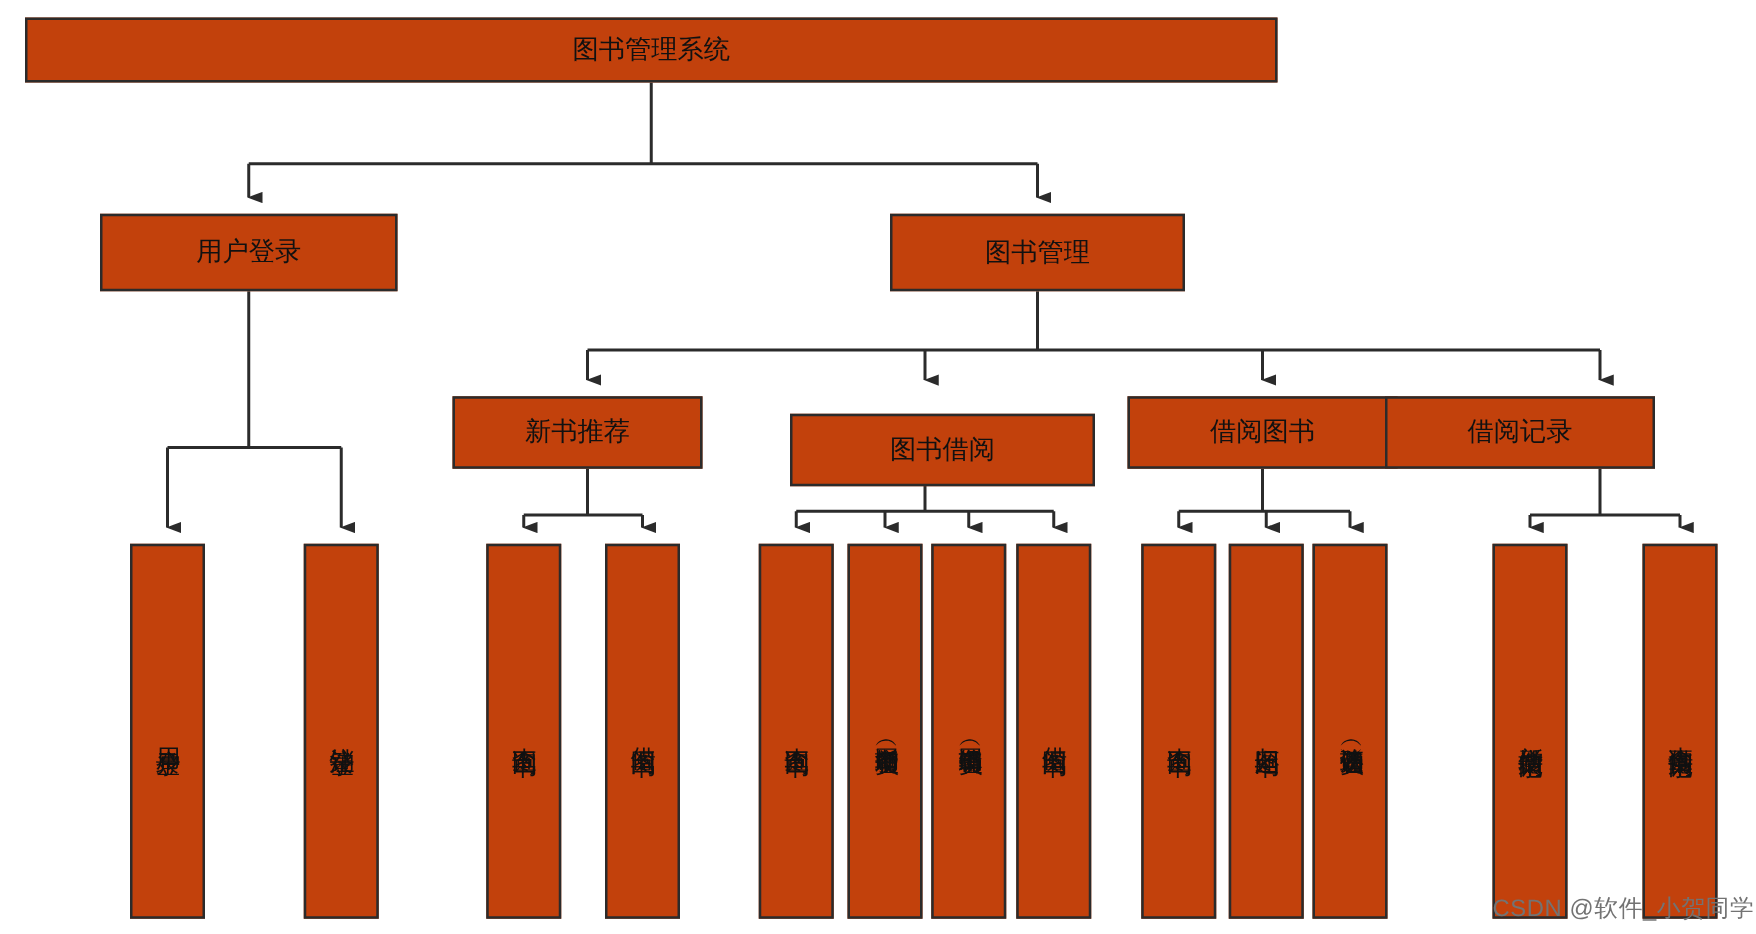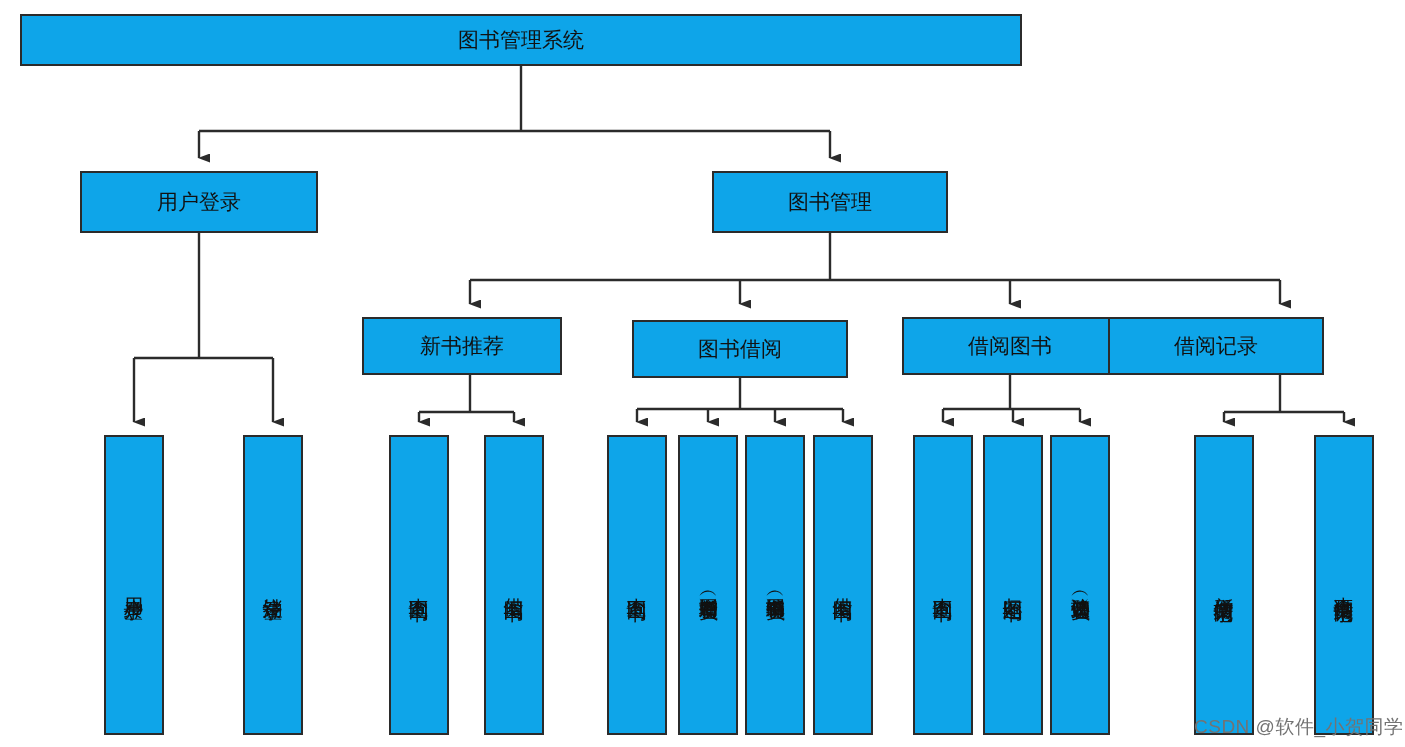--- a/index.html
+++ b/index.html
@@ -20,21 +20,21 @@
   #diagram-svg {
     position: absolute;
     left: 0;
     top: 0;
     width: 1405px;
     height: 747px;
   }
   .node-box {
     position: absolute;
     box-sizing: border-box;
-    background: #0ea5e9;
+    background: #c2410c;
     border: 2px solid #2b2b2b;
     display: flex;
     align-items: center;
     justify-content: center;
     color: #111111;
     overflow: hidden;
   }
   .node-label {
     display: block;
     text-align: center;
@@ -122,21 +122,21 @@
       </div>
       <div class="node-box node-h" style="left: 80px; top: 171px; width: 238px; height: 62px;">
         <span class="node-label">用户登录</span>
       </div>
       <div class="node-box node-h" style="left: 712px; top: 171px; width: 236px; height: 62px; font-family: Liberation Serif, serif;">
         <span class="node-label">图书管理</span>
       </div>
       <div class="node-box node-h" style="left: 362px; top: 317px; width: 200px; height: 58px;">
         <span class="node-label">新书推荐</span>
       </div>
-      <div class="node-box node-h" style="left: 632px; top: 320px; width: 216px; height: 58px;">
+      <div class="node-box node-h" style="left: 632px; top: 331px; width: 244px; height: 58px;">
         <span class="node-label">图书借阅</span>
       </div>
       <div class="node-box node-h" style="left: 902px; top: 317px; width: 216px; height: 58px;">
         <span class="node-label">借阅图书</span>
       </div>
       <div class="node-box node-h" style="left: 1108px; top: 317px; width: 216px; height: 58px;">
         <span class="node-label">借阅记录</span>
       </div>
       <div class="node-box node-v" style="left: 104px; top: 435px; width: 60px; height: 300px;">
         <span class="node-label">用户登录</span>

